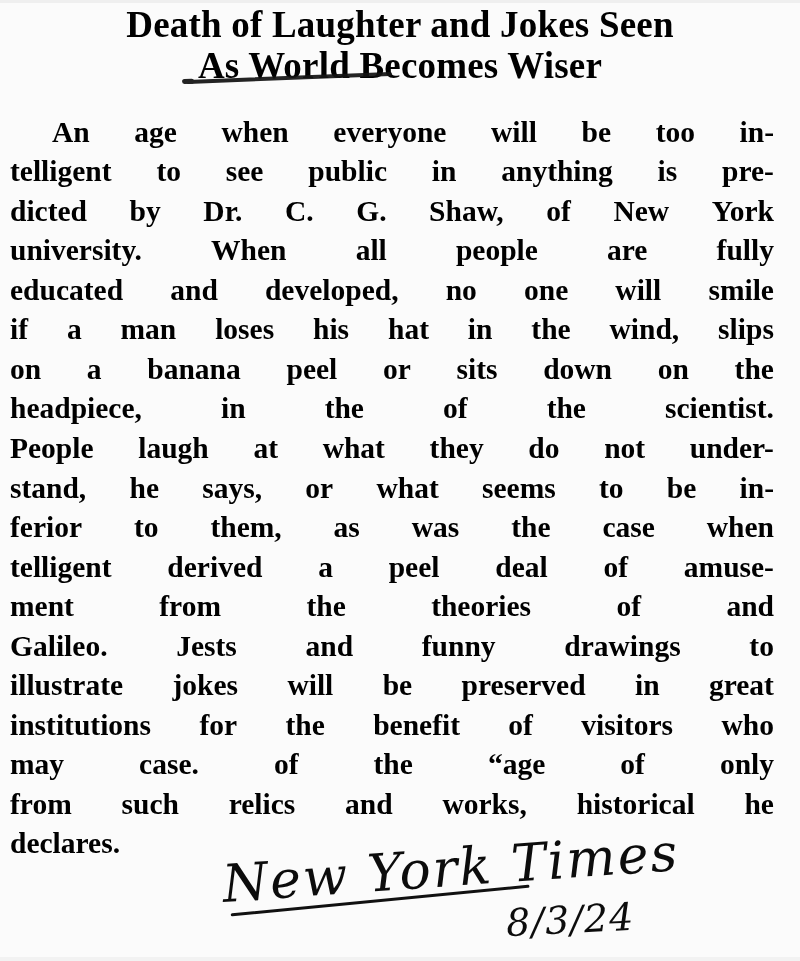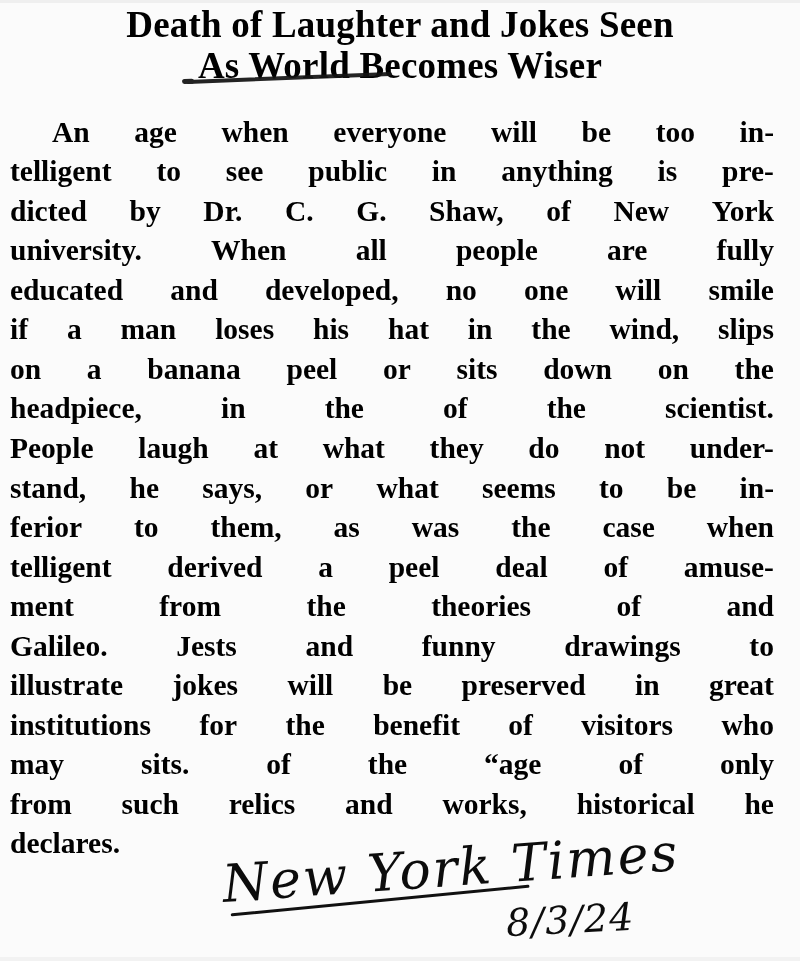--- a/index.html
+++ b/index.html
@@ -301,21 +301,21 @@
           <span>institutions</span>
           <span>for</span>
           <span>the</span>
           <span>benefit</span>
           <span>of</span>
           <span>visitors</span>
           <span>who</span>
         </span>
       <span class="ln just">
           <span>may</span>
-          <span>sits.</span>
+          <span>case.</span>
           <span>of</span>
           <span>the</span>
           <span>“age</span>
           <span>of</span>
           <span>only</span>
         </span>
       <span class="ln just">
           <span>from</span>
           <span>such</span>
           <span>relics</span>

